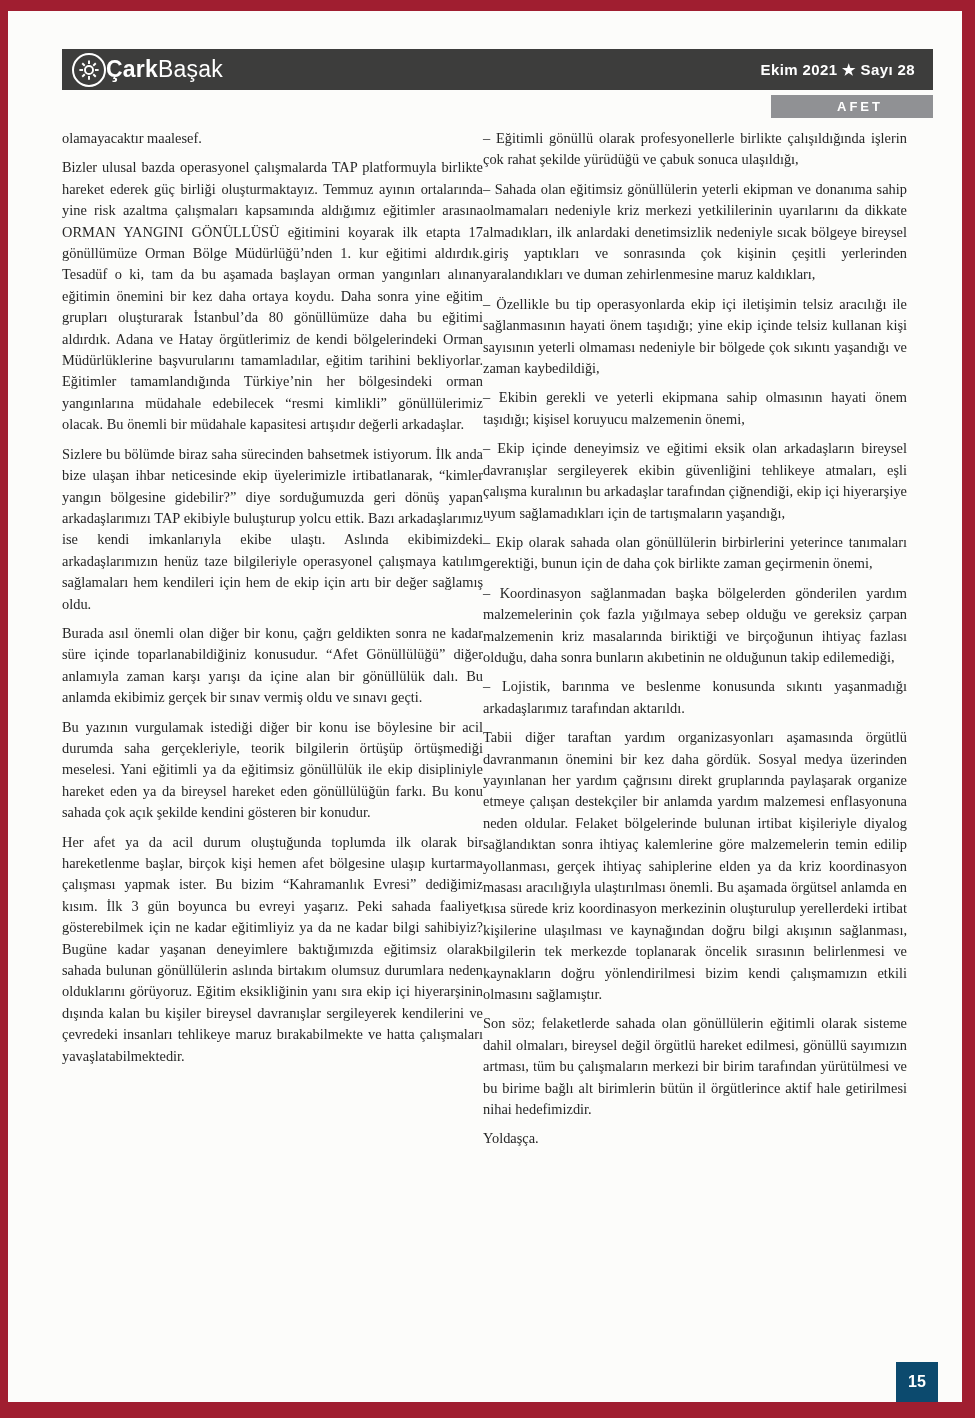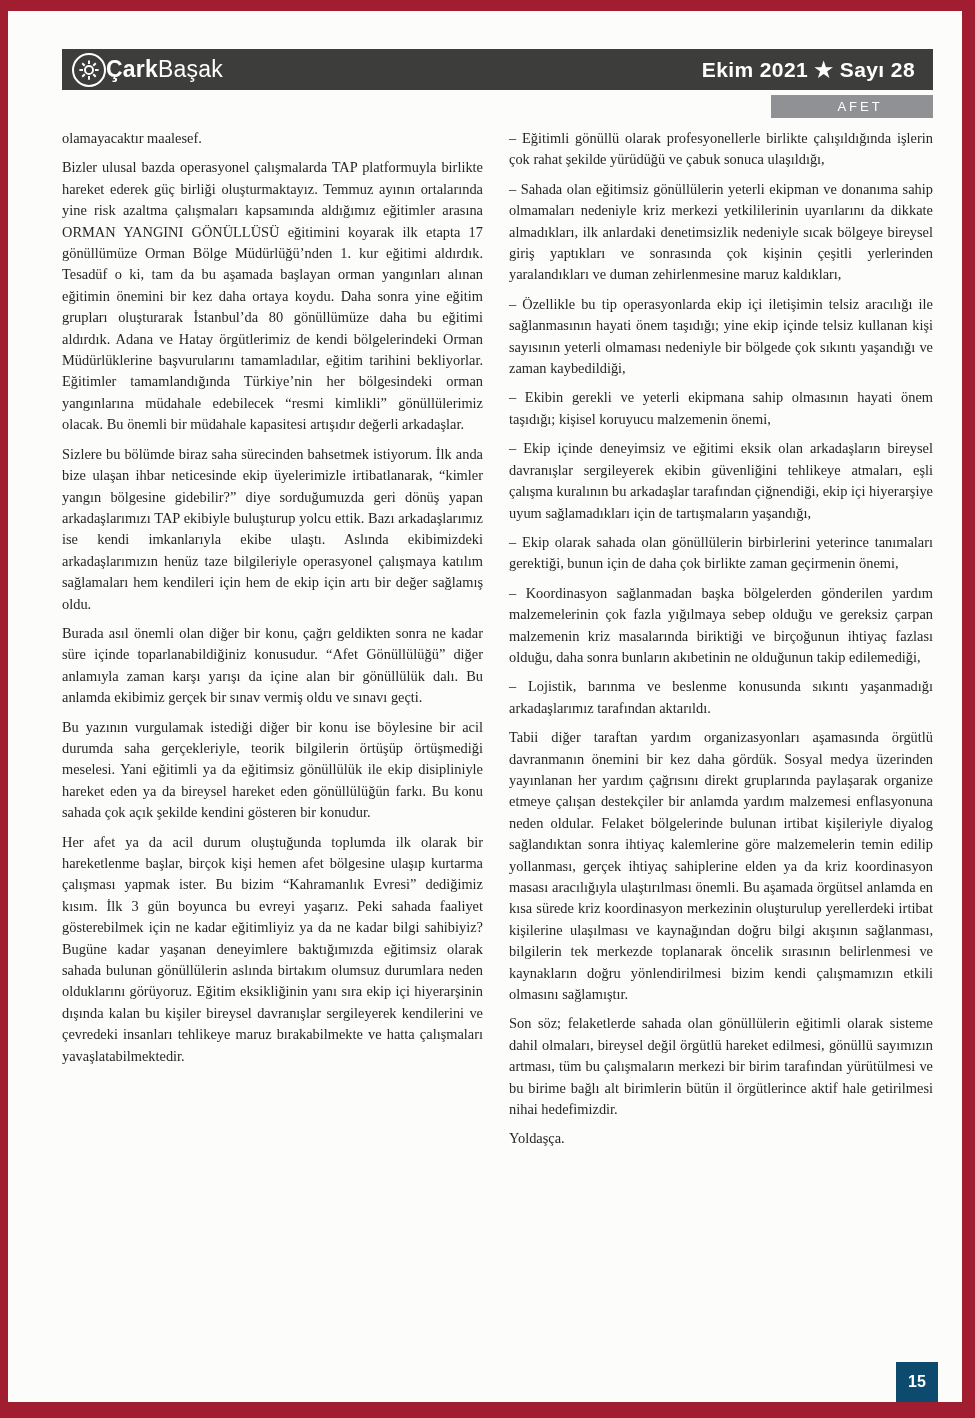--- a/index.html
+++ b/index.html
@@ -37,45 +37,44 @@
     border-radius: 50%;
     display: flex; align-items: center; justify-content: center;
     flex: 0 0 auto;
   }
   .wordmark { color: #ffffff; font-size: 23px; letter-spacing: 0.2px; }
   .wordmark .w-bold { font-weight: 700; }
   .wordmark .w-light { font-weight: 400; }
   .issue {
     color: #ffffff;
     font-weight: 700;
-    font-size: 21px;
+    font-size: 15px;
     letter-spacing: 0.4px;
   }
   
   .badge-row {
     margin-top: 5px;
     display: flex;
     justify-content: flex-end;
   }
   .badge {
     width: 162px;
     height: 23px;
     background: #909194;
     color: #ffffff;
     font-family: "Liberation Sans", sans-serif;
-    font-weight: 400;
+    font-weight: 700;
     font-size: 13px;
     letter-spacing: 3px;
     display: flex; align-items: center; justify-content: center; padding-left: 16px;
   }
   
   .columns {
     margin-top: 10px;
     display: flex;
-    gap: 26px;
   }
   .col { width: 421px; }
   .col.right { width: 424px; }
   .para {
     font-size: 14.4px;
     line-height: 21.4px;
     color: #262626;
     text-align: justify;
     margin-bottom: 8px;
     hyphens: auto;

